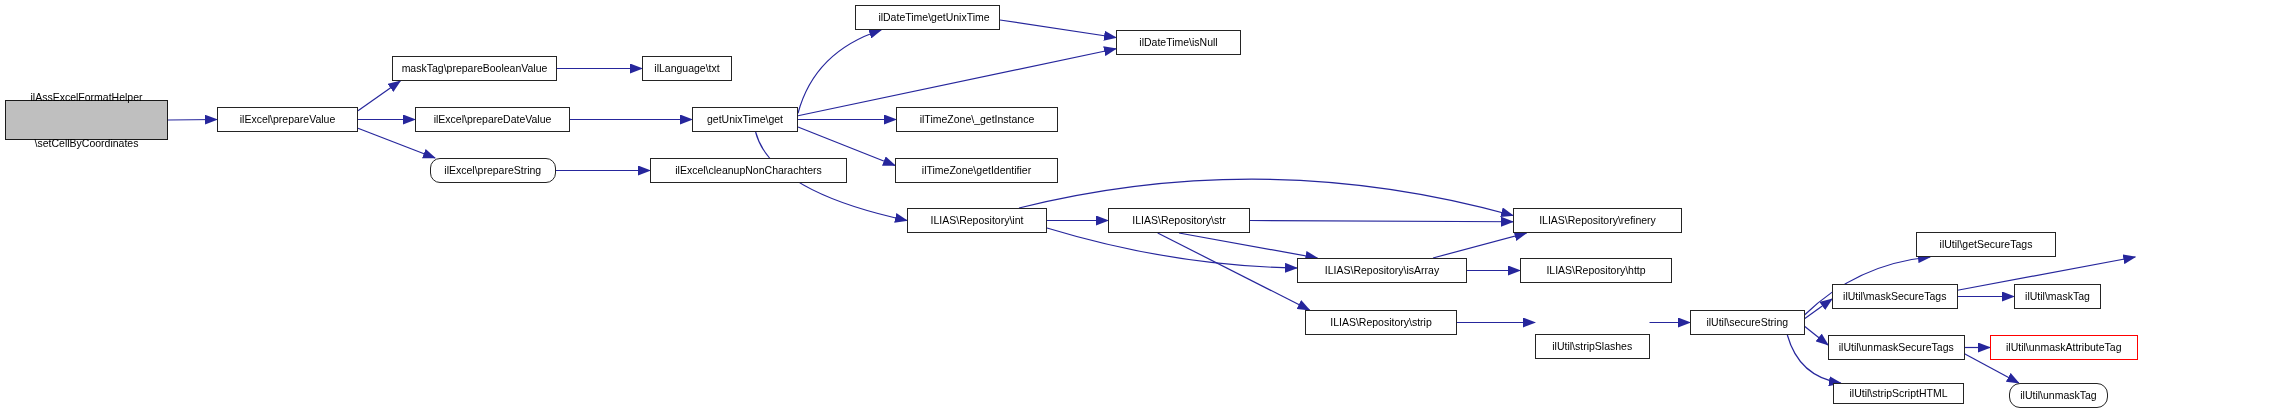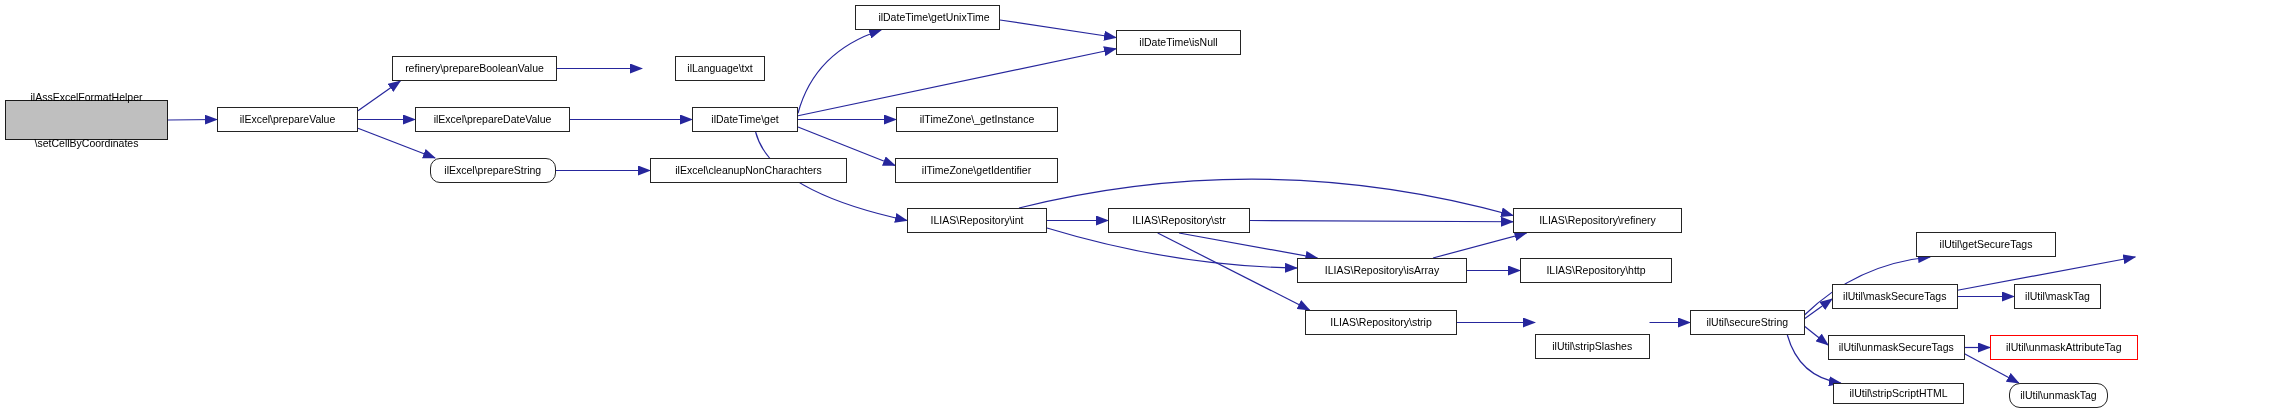--- a/index.html
+++ b/index.html
@@ -76,33 +76,33 @@
     </svg>
 
 <div class="node root" style="left: 5px; top: 100px; width: 163px; height: 40px;">
       <div>ilAssExcelFormatHelper</div>
       <div>\setCellByCoordinates</div>
     </div>
     <div class="node" style="left: 217px; top: 107px; width: 141px; height: 25px;">
       <div>ilExcel\prepareValue</div>
     </div>
     <div class="node" style="left: 392px; top: 56px; width: 165px; height: 25px;">
-      <div>refinery\prepareBooleanValue</div>
+      <div>maskTag\prepareBooleanValue</div>
     </div>
     <div class="node" style="left: 415px; top: 107px; width: 155px; height: 25px;">
       <div>ilExcel\prepareDateValue</div>
     </div>
     <div class="node" style="left: 430px; top: 158px; width: 125.5px; height: 25px; border-radius: 10px;">
       <div>ilExcel\prepareString</div>
     </div>
-    <div class="node" style="left: 675px; top: 56px; width: 90px; height: 25px;">
+    <div class="node" style="left: 642px; top: 56px; width: 90px; height: 25px;">
       <div>ilLanguage\txt</div>
     </div>
     <div class="node" style="left: 692px; top: 107px; width: 106px; height: 25px;">
-      <div>ilDateTime\get</div>
+      <div>getUnixTime\get</div>
     </div>
     <div class="node" style="left: 650px; top: 158px; width: 197px; height: 25px;">
       <div>ilExcel\cleanupNonCharachters</div>
     </div>
     <div class="node" style="left: 855px; top: 5px; width: 145px; height: 25px; padding-left: 13px;">
       <div>ilDateTime\getUnixTime</div>
     </div>
     <div class="node" style="left: 1116px; top: 30px; width: 125px; height: 25px;">
       <div>ilDateTime\isNull</div>
     </div>

